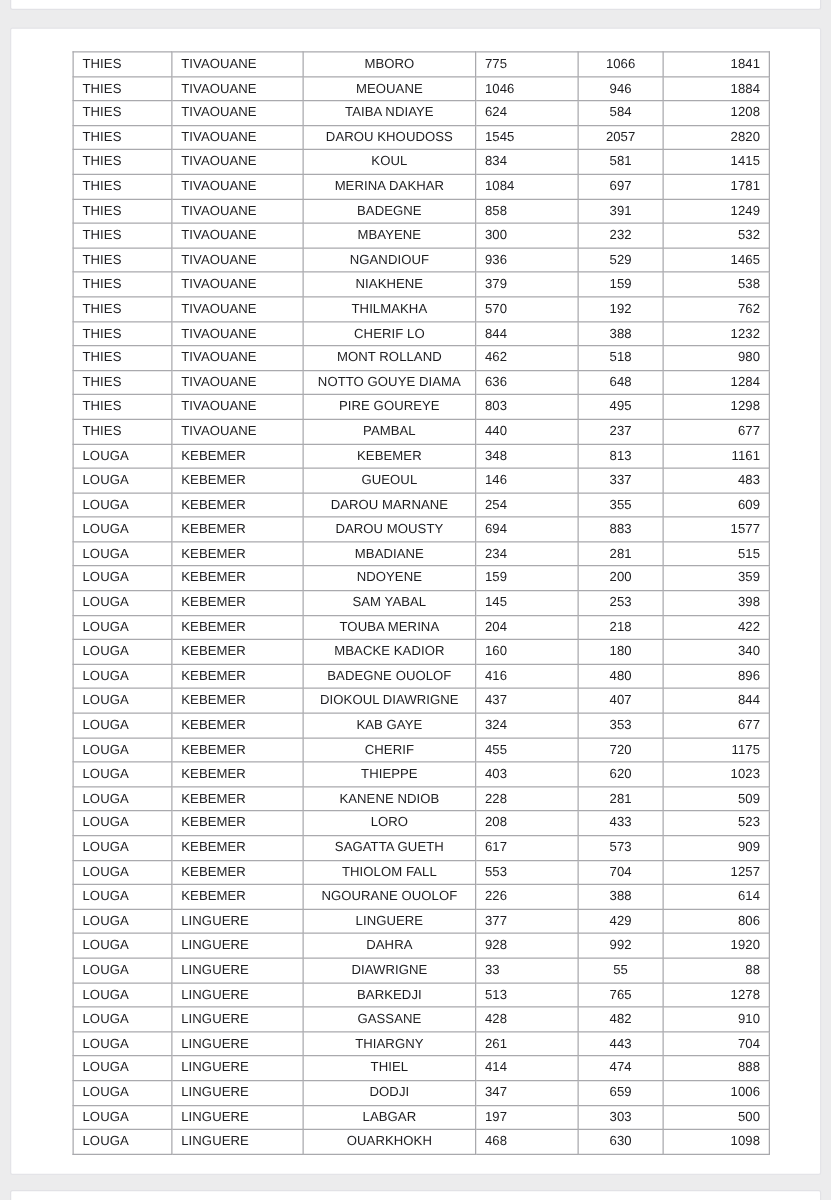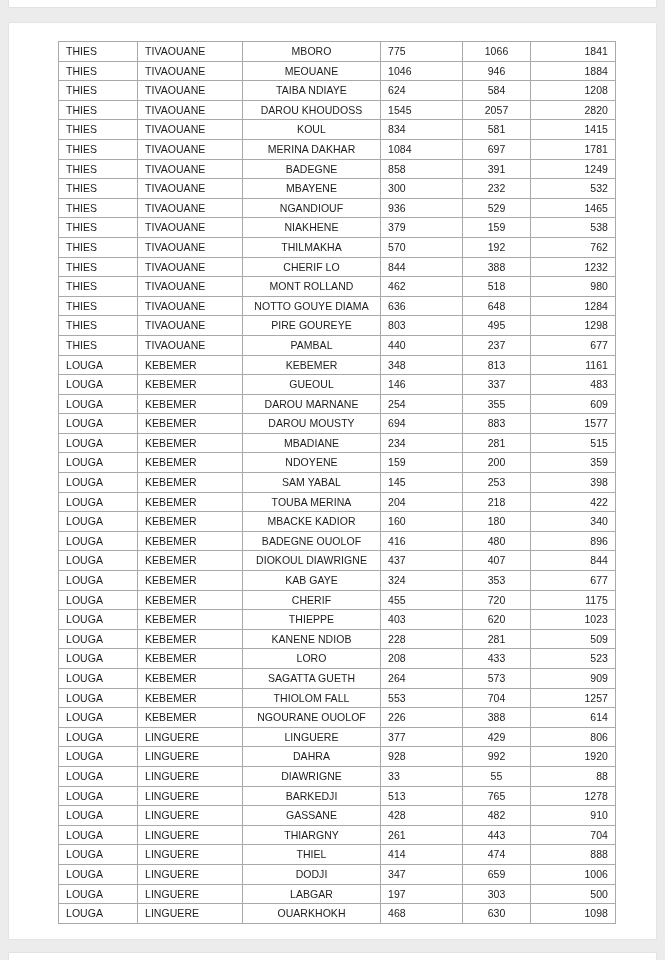--- a/index.html
+++ b/index.html
@@ -345,21 +345,21 @@
             <td class="c-dept">KEBEMER</td>
             <td class="c-commune">LORO</td>
             <td class="c-num1">208</td>
             <td class="c-num2">433</td>
             <td class="c-num3">523</td>
           </tr>
           <tr>
             <td class="c-region">LOUGA</td>
             <td class="c-dept">KEBEMER</td>
             <td class="c-commune">SAGATTA GUETH</td>
-            <td class="c-num1">264</td>
+            <td class="c-num1">617</td>
             <td class="c-num2">573</td>
             <td class="c-num3">909</td>
           </tr>
           <tr>
             <td class="c-region">LOUGA</td>
             <td class="c-dept">KEBEMER</td>
             <td class="c-commune">THIOLOM FALL</td>
             <td class="c-num1">553</td>
             <td class="c-num2">704</td>
             <td class="c-num3">1257</td>

